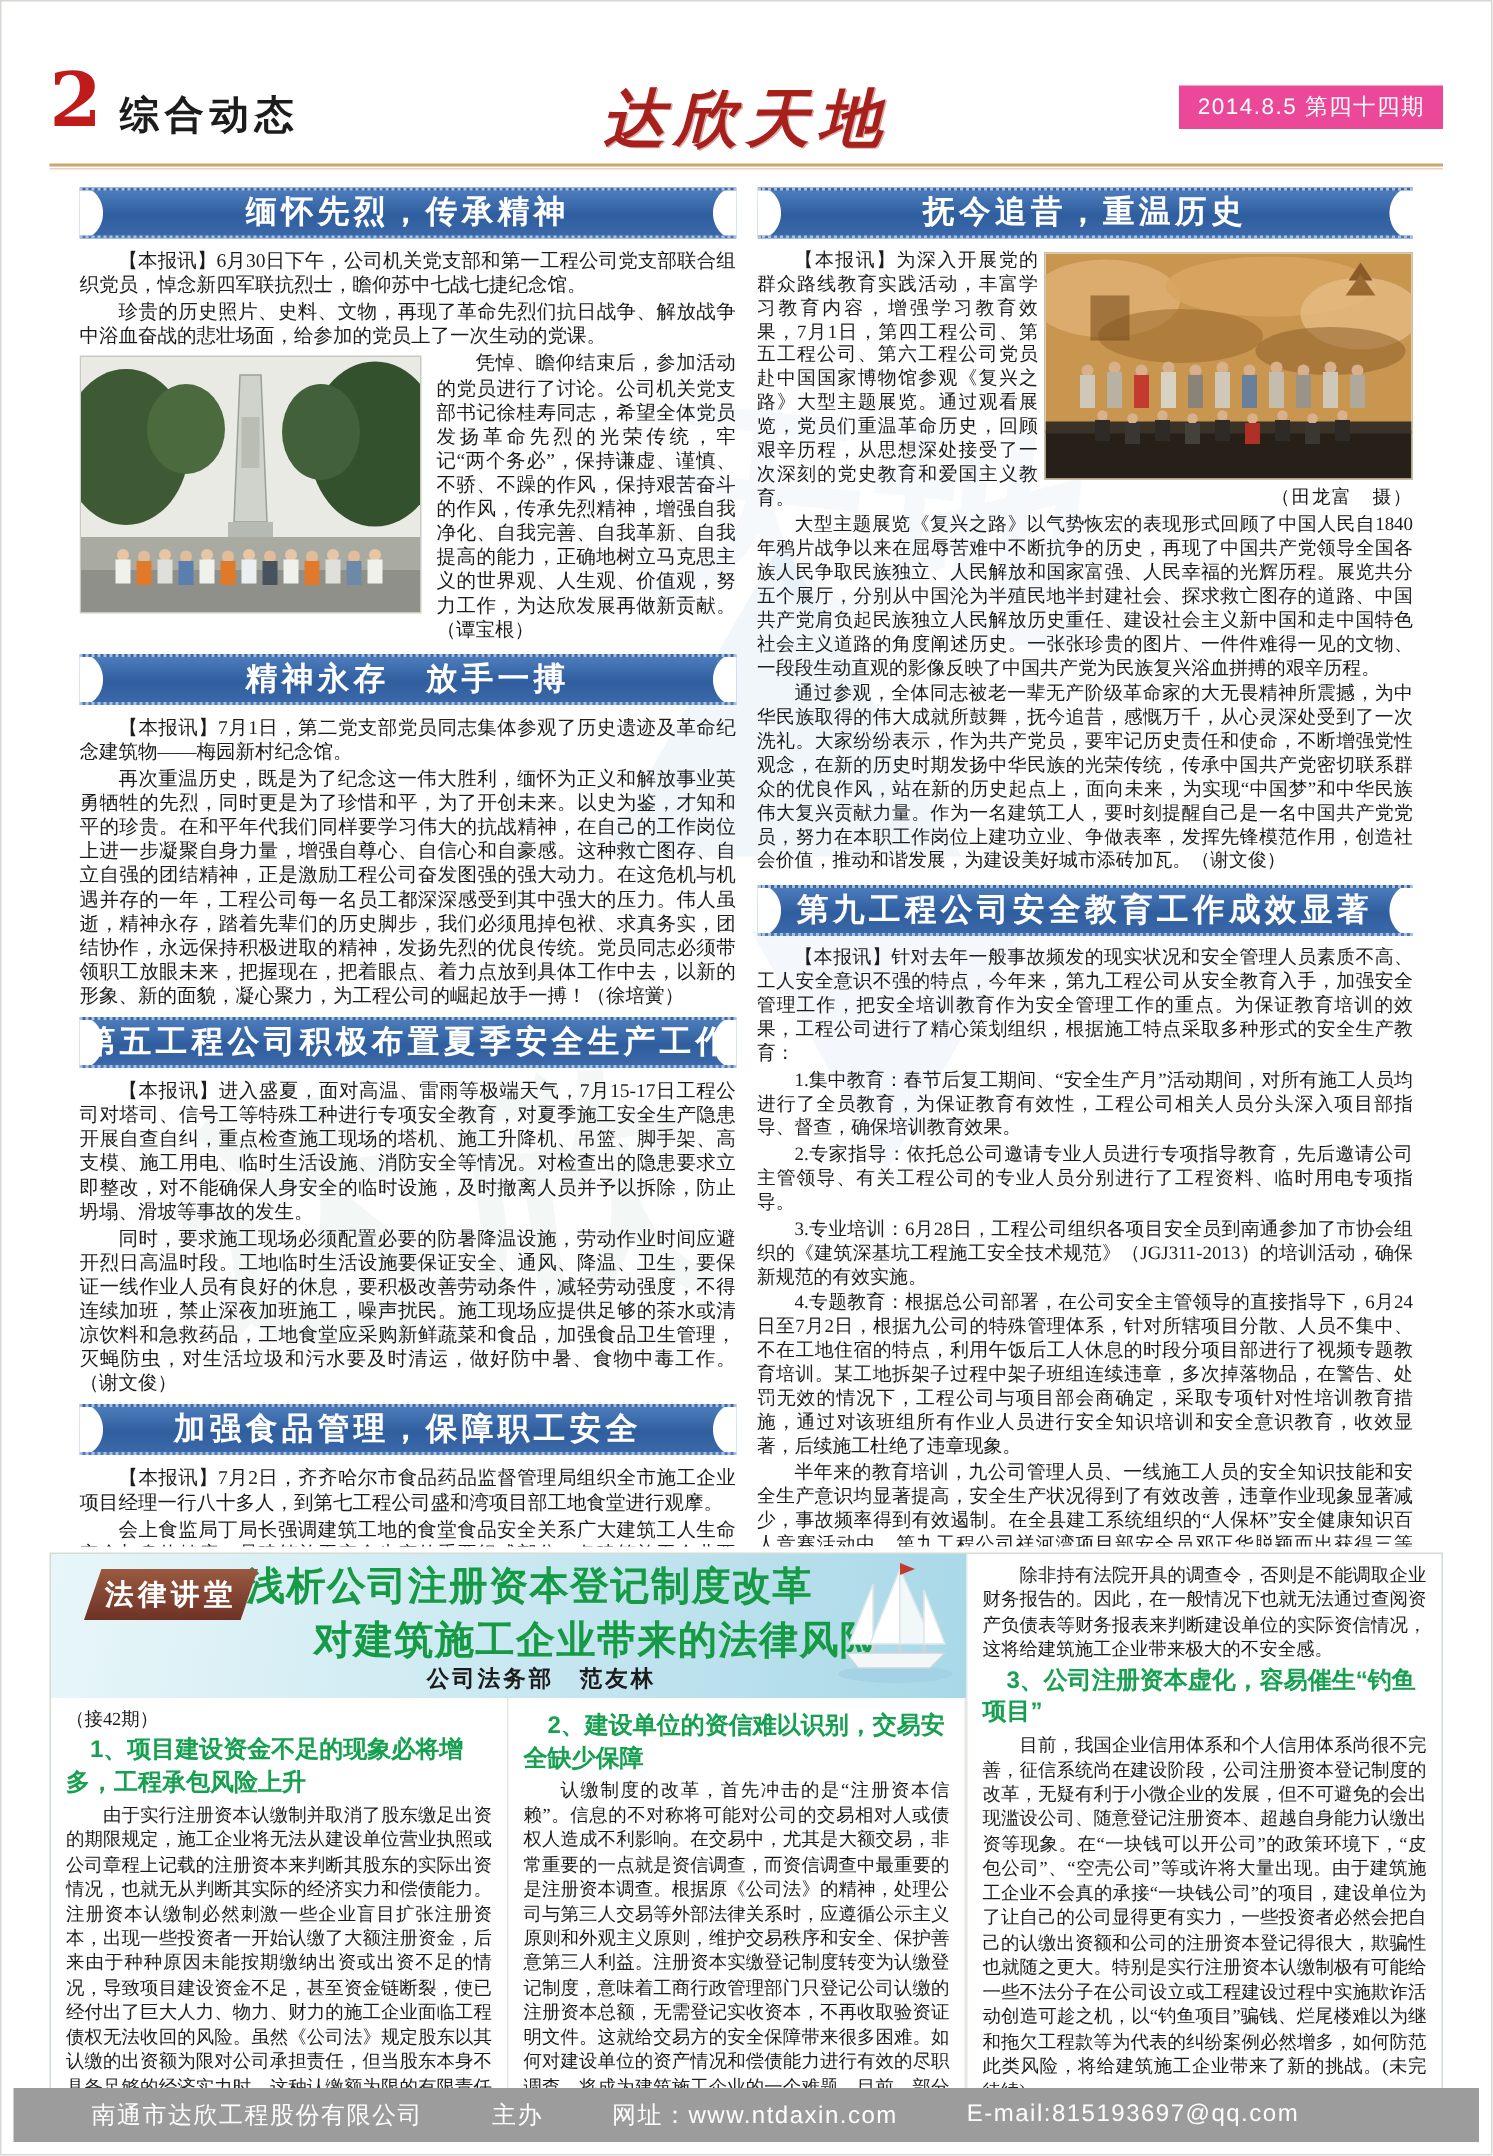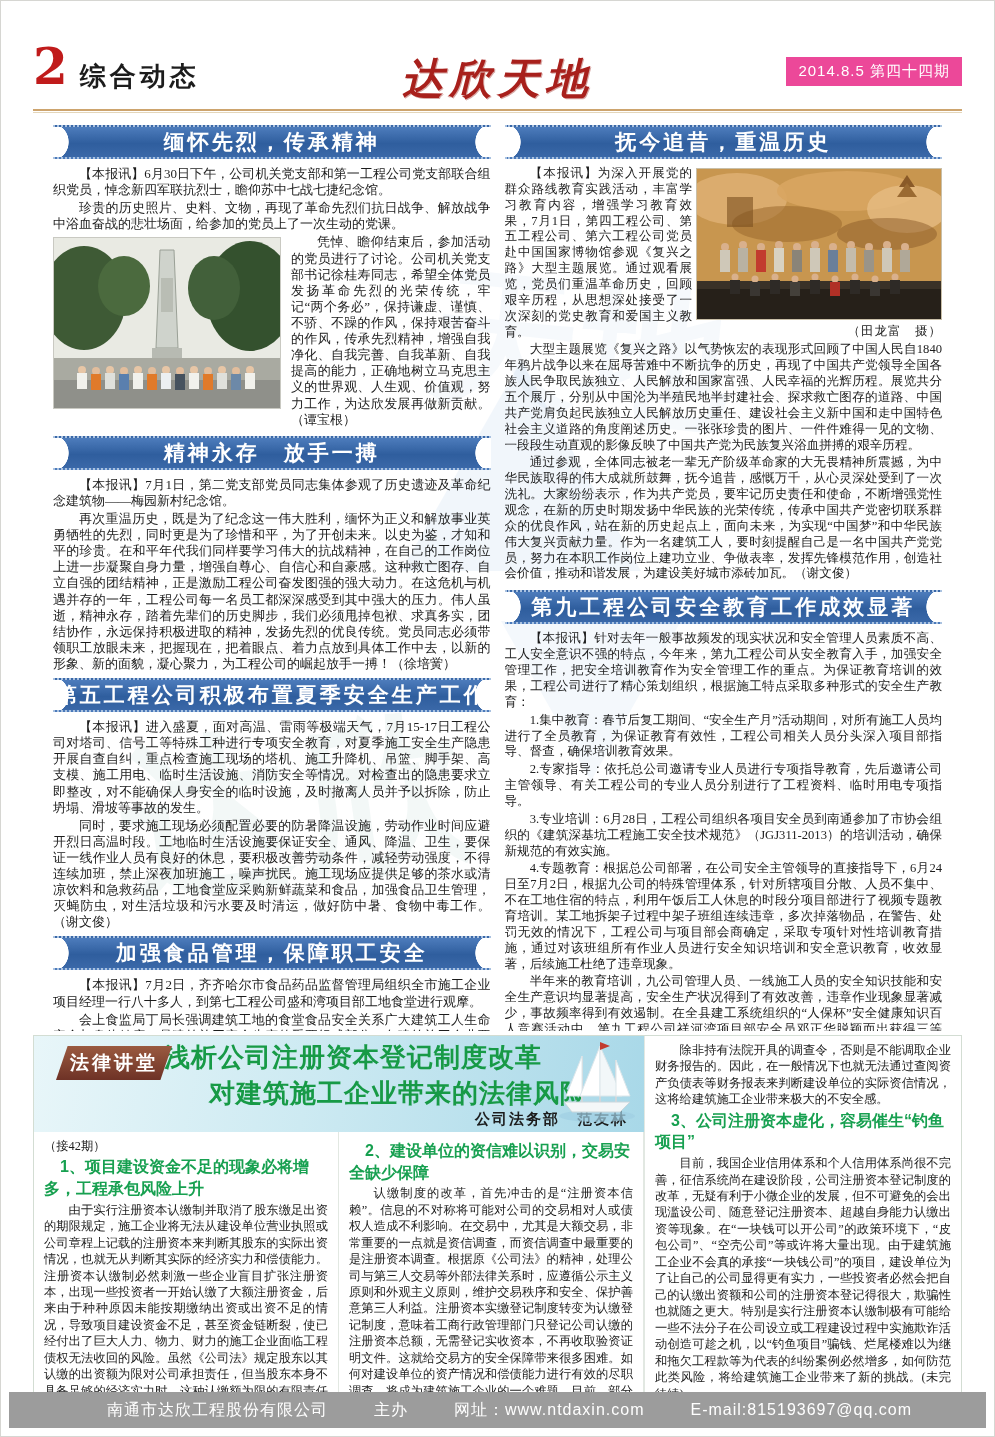--- a/index.html
+++ b/index.html
@@ -52,35 +52,35 @@
        box-sizing:border-box;display:grid;grid-template-columns:305px 305px 1fr;
        grid-template-rows:96px 1fr;overflow:hidden;background:#fff;}
   .law-banner{grid-column:1/3;grid-row:1;position:relative;overflow:hidden;
        background:linear-gradient(100deg,#e8f6f9 0%,#cdeaf2 45%,#a8d8e8 100%);}
   .law-badge{position:absolute;left:22px;top:10px;padding:4px 14px;color:#fff;font-weight:bold;
        font-size:19px;letter-spacing:3px;font-family:"Liberation Sans","DejaVu Sans",sans-serif;
        background:linear-gradient(#9a5a40,#6e3226);clip-path:polygon(10% 0,100% 0,90% 100%,0 100%);}
   .law-title{margin:6px 0 0 130px;font-family:"Liberation Sans","DejaVu Sans",sans-serif;
        font-weight:bold;color:#179a46;font-size:26px;line-height:30px;letter-spacing:1px;}
   .law-title2{margin-left:175px;}
-  .law-byline{text-align:right;margin:2px 16px 0 60px;font-size:15px;font-weight:bold;
+  .law-byline{text-align:center;margin:2px 16px 0 60px;font-size:15px;font-weight:bold;
        font-family:"Liberation Sans","DejaVu Sans",sans-serif;letter-spacing:2px;}
   .ship{position:absolute;right:4px;top:2px;}
   .law-col{padding:6px 10px;font-size:12.3px;line-height:1.34;overflow:hidden;}
   .law-col p{margin:0;text-indent:2em;text-align:justify;}
   .law-col .note{text-indent:0;}
   .law-h{color:#17a050;font-weight:bold;font-family:"Liberation Sans","DejaVu Sans",sans-serif;
          font-size:16px;line-height:1.35;margin:2px 0;text-indent:1em;}
   .law-c1{grid-column:1;grid-row:2;border-right:1px solid #e2e8e2;}
   .law-c2{grid-column:2;grid-row:2;border-right:1px solid #e2e8e2;}
   .law-c3{grid-column:3;grid-row:1/3;border-left:1px solid #e2e8e2;}
   
   .footer{position:absolute;z-index:3;left:8px;right:8px;bottom:8px;height:36px;background:#9c9c9c;
           color:#fff;display:flex;align-items:center;font-size:16px;
-          font-family:"Liberation Sans","DejaVu Sans",sans-serif;letter-spacing:1px;padding-left:46px;}
+          font-family:"Liberation Sans","DejaVu Sans",sans-serif;letter-spacing:1px;}
   .footer span{margin-left:46px;}
   .footer .company{margin-left:52px;}
 </style>
 </head>
 <body>
 
 <div class="page">
 
   <div class="wm wm-tri1"></div>
   <div class="wm wm-tri2"></div>

